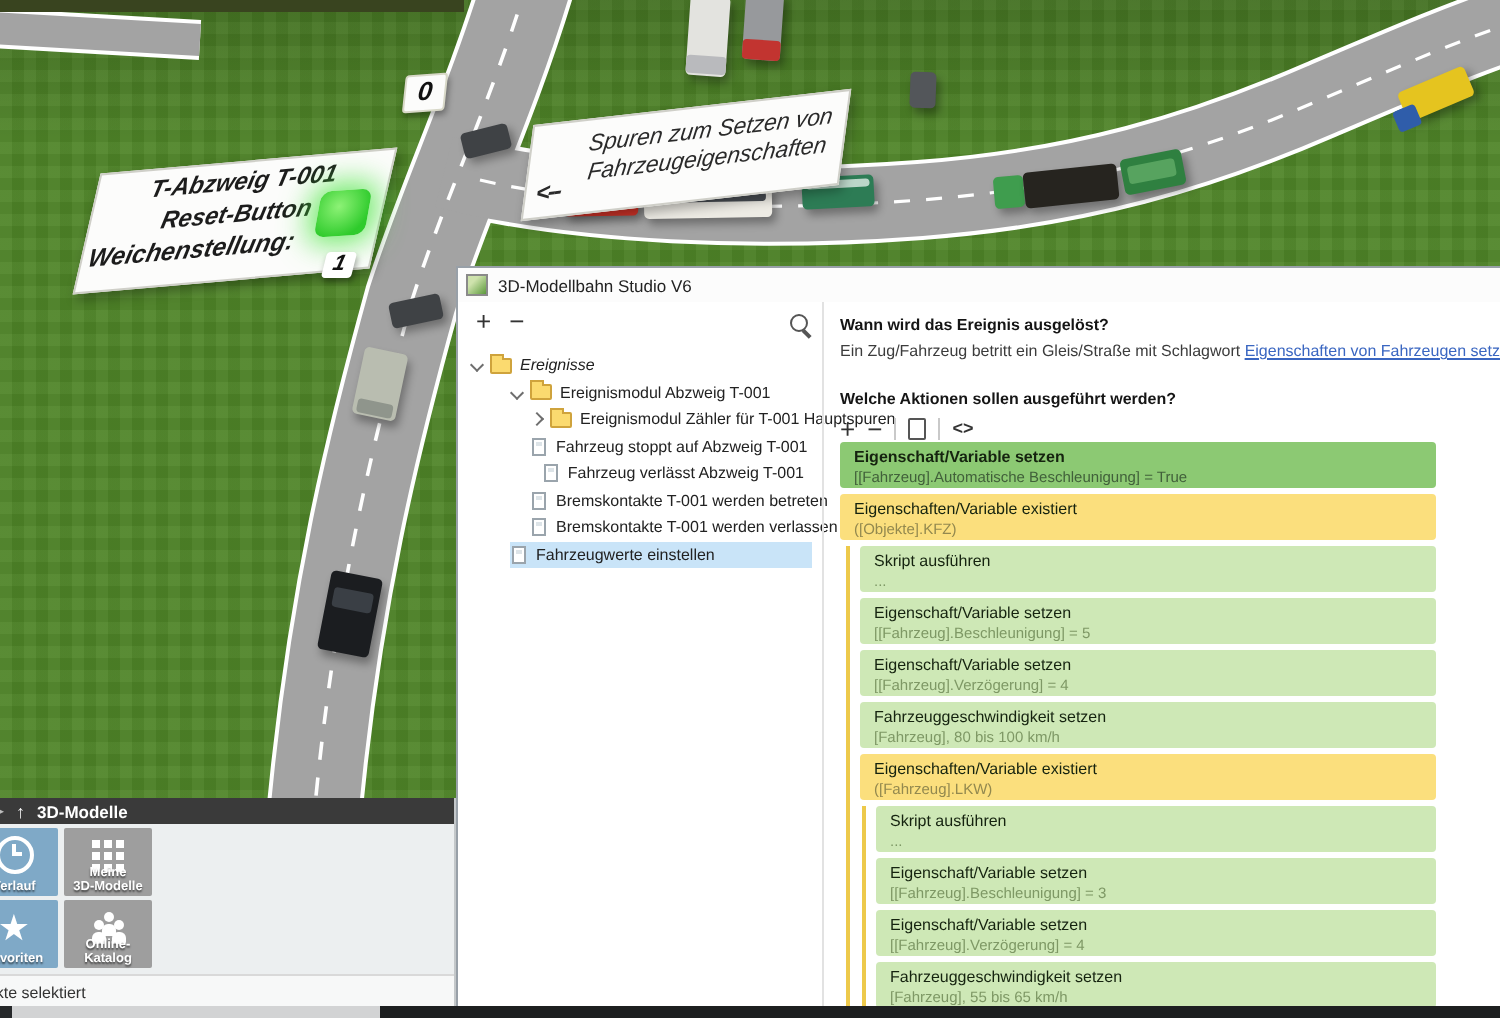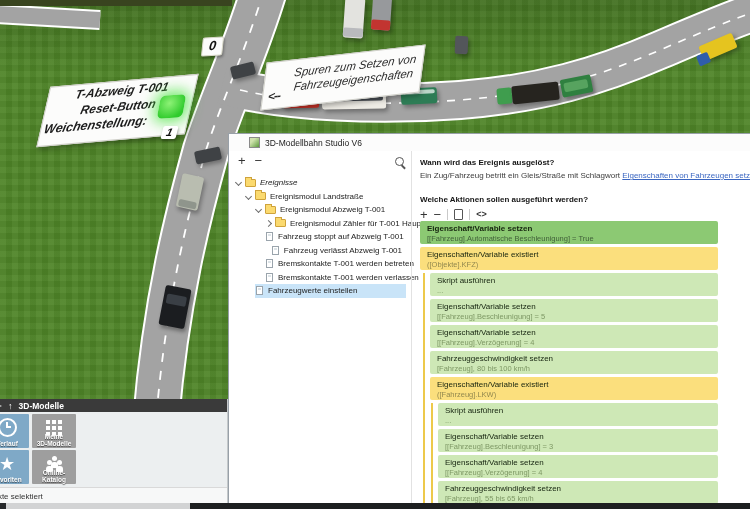--- a/index.html
+++ b/index.html
@@ -37,21 +37,21 @@
         text-align:center;color:#111;transform:skewX(-10deg) rotate(-4deg);
         box-shadow:1px 2px 3px rgba(0,0,0,.35);border:1px solid #d8d8c8}
   .sign-lanes{left:263px;top:54px;width:158px;height:45px;transform:rotate(-6.5deg) skewX(-14deg);
         font-size:11.5px;text-align:center;color:#2a2a2a}
   .sign-lanes .txt{padding:5px 2px 0 24px;line-height:14px}
   .sign-lanes .arr{position:absolute;left:5px;bottom:5px;font-size:12px;letter-spacing:-1px;font-weight:bold}
 
   
   .dialog{position:absolute;left:228px;top:133px;width:522px;height:376px;background:#fff;
         border-left:1px solid #98a0a8;border-top:1px solid #98a0a8;z-index:5;font-size:8px;color:#222}
-  .titlebar{height:17px;display:flex;align-items:center;gap:5px;padding-left:20px;background:#fcfcfc}
+  .titlebar{height:17px;display:flex;align-items:center;gap:5px;padding-left:4px;background:#fcfcfc}
   .appico{width:11px;height:11px;border:1px solid #8a8a8a;box-sizing:border-box;
         background:linear-gradient(135deg,#cfe3ad 30%,#5c9a3c)}
   .wtitle{font-size:8.5px;color:#222}
 
   .tree-toolbar{position:absolute;left:9px;top:20px;display:flex;gap:9px;font-size:13px;color:#333}
   .tbtn{cursor:default;line-height:13px}
   .lens{position:absolute;left:166px;top:23px;width:7px;height:7px;border:1.4px solid #555;border-radius:50%}
   .lens::after{content:'';position:absolute;width:5px;height:1.5px;background:#555;
         transform:rotate(45deg);left:5px;top:8px}
 
@@ -222,27 +222,20 @@
 
   <div class="tree-list">
       <div class="trow">
         <div class="tin" style="margin-left: 6px; font-style: italic;">
           <span class="chev d"></span>
           <span class="fico"></span>
           <span class="tlabel">Ereignisse</span>
         </div>
       </div>
       <div class="trow">
-        <div class="tin" style="margin-left: 16px;">
-          <span class="chev d"></span>
-          <span class="fico"></span>
-          <span class="tlabel">Ereignismodul Landstraße</span>
-        </div>
-      </div>
-      <div class="trow">
         <div class="tin" style="margin-left: 26px;">
           <span class="chev d"></span>
           <span class="fico"></span>
           <span class="tlabel">Ereignismodul Abzweig T-001</span>
         </div>
       </div>
       <div class="trow">
         <div class="tin" style="margin-left: 36px;">
           <span class="chev r"></span>
           <span class="fico"></span>

